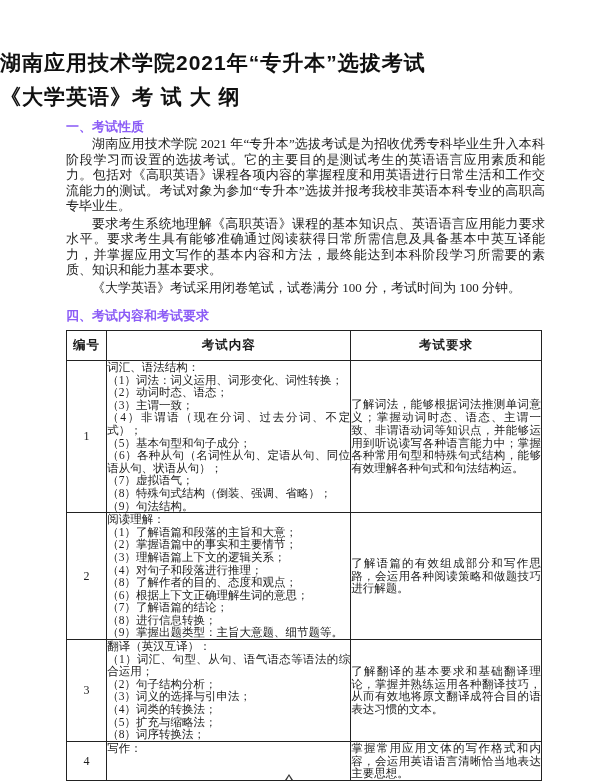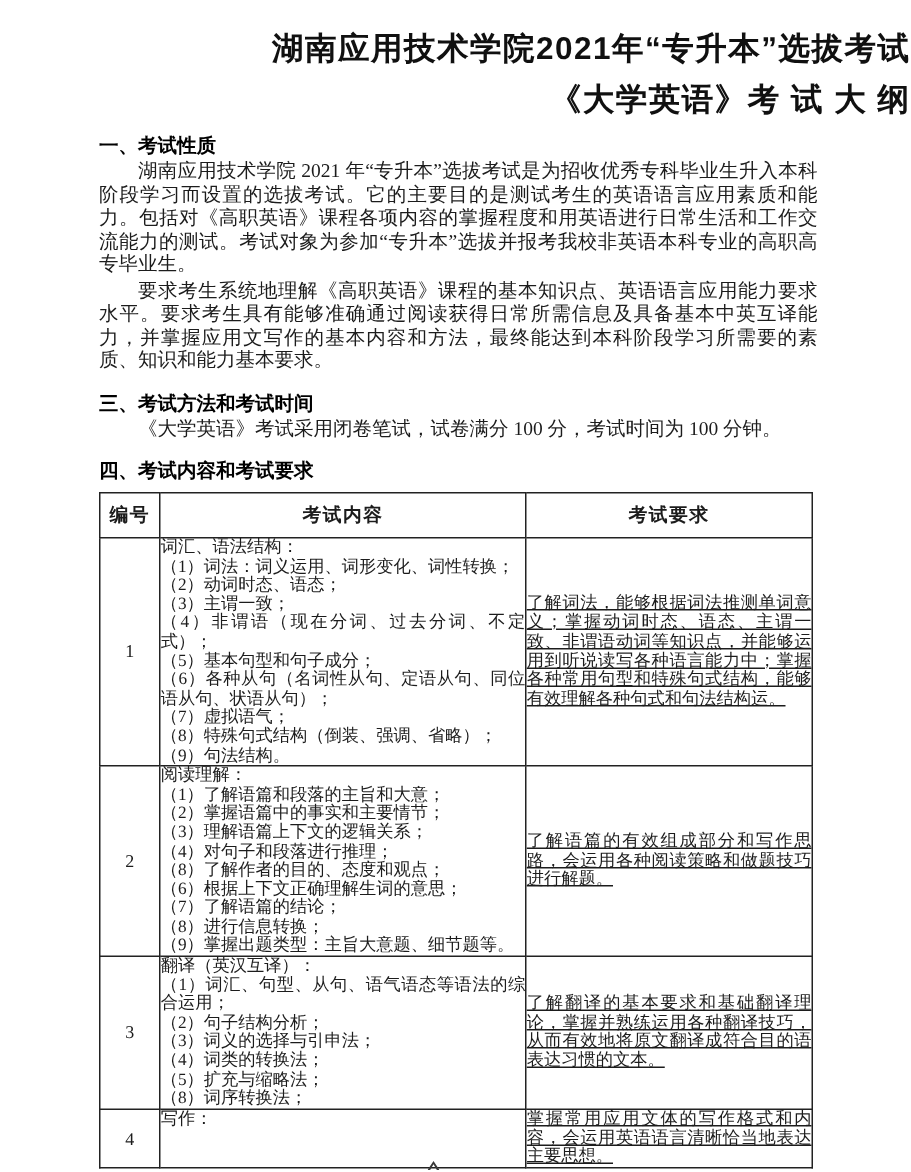--- a/index.html
+++ b/index.html
@@ -4,39 +4,39 @@
 <style>
   html,body{margin:0;padding:0;background:#ffffff;}
   .page{
     position:relative;
     width:607px;height:781px;
     background:#ffffff;
     overflow:hidden;
     color:#1c1c1c;
     font-family:"Liberation Serif","DejaVu Serif",serif;
   }
-  .titles{padding-top:22px;text-align:right;}
+  .titles{padding-top:52px;text-align:left;}
   .title{
     font-family:"Liberation Sans","DejaVu Sans",sans-serif;
     font-weight:bold;
     font-size:21px;
     line-height:22px;
     letter-spacing:1px;
     color:#101010;
     margin:0;
   }
   .title.second{margin-top:12px;}
   .content{margin:11px 62px 0 66px;}
   .section{margin:0;}
   .section-heading{
     font-family:"Liberation Sans","DejaVu Sans",sans-serif;
     font-weight:bold;
     font-size:13px;
     line-height:15px;
-    color:#000000;
+    color:#8b5cf6;
     margin:13px 0 0 0;
   }
   .section:first-child .section-heading{margin-top:0;}
   .para{
     font-size:13px;
     line-height:15.5px;
     text-align:justify;
     text-indent:2em;
     margin:2px 0 0 0;
     color:#1c1c1c;
@@ -74,21 +74,20 @@
     padding:2px 4px 2px 6px;
     line-height:12.6px;
     text-align:justify;
   }
   .c-content .cline{min-height:12.6px;}
   .c-req{
     vertical-align:middle;
     padding:2px 6px;
     line-height:12.8px;
     text-align:justify;
-    text-decoration:underline;
   }
   .page-number-partial{
     position:absolute;
     left:285px;top:774px;
     width:8px;height:6px;
     background:#3a3a3a;
     clip-path:polygon(50% 0,100% 100%,78% 100%,50% 35%,22% 100%,0 100%);
   }
 </style>
 </head>
@@ -106,21 +105,20 @@
     <div class="section">
       <div class="section-heading">一、考试性质</div>
       <p class="para">湖南应用技术学院 2021 年“专升本”选拔考试是为招收优秀专科毕业生升入本科阶段学习而设置的选拔考试。它的主要目的是测试考生的英语语言应用素质和能力。包括对《高职英语》课程各项内容的掌握程度和用英语进行日常生活和工作交流能力的测试。考试对象为参加“专升本”选拔并报考我校非英语本科专业的高职高专毕业生。</p>
     </div>
 
     <div class="section">
       <p class="para">要求考生系统地理解《高职英语》课程的基本知识点、英语语言应用能力要求水平。要求考生具有能够准确通过阅读获得日常所需信息及具备基本中英互译能力，并掌握应用文写作的基本内容和方法，最终能达到本科阶段学习所需要的素质、知识和能力基本要求。</p>
     </div>
 
     <div class="section">
-      <div class="section-heading">三、考试方法和考试时间</div>
       <p class="para">《大学英语》考试采用闭卷笔试，试卷满分 100 分，考试时间为 100 分钟。</p>
     </div>
 
     <div class="section">
       <div class="section-heading">四、考试内容和考试要求</div>
     </div>
 
     <table class="exam-table">
       <thead>
         <tr>

